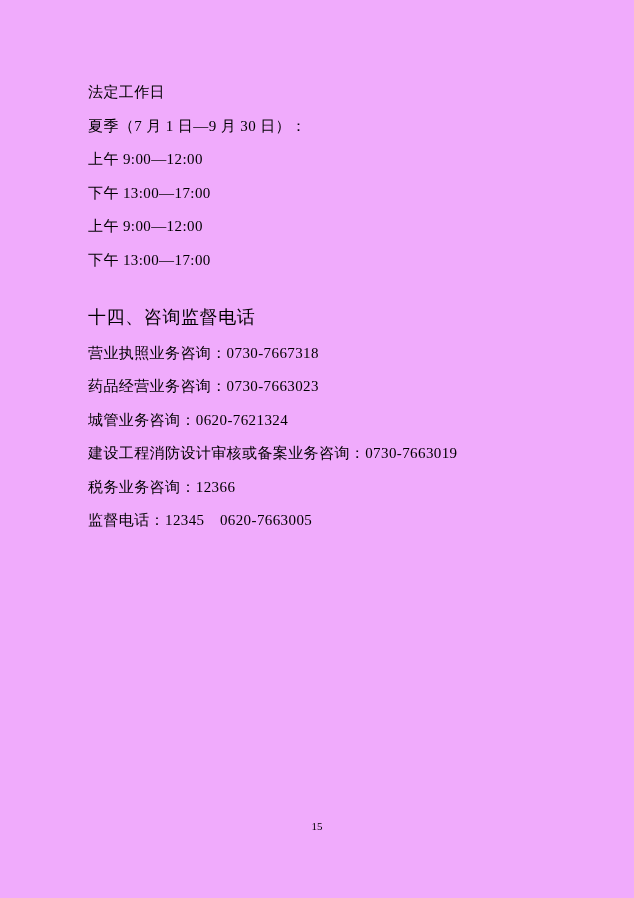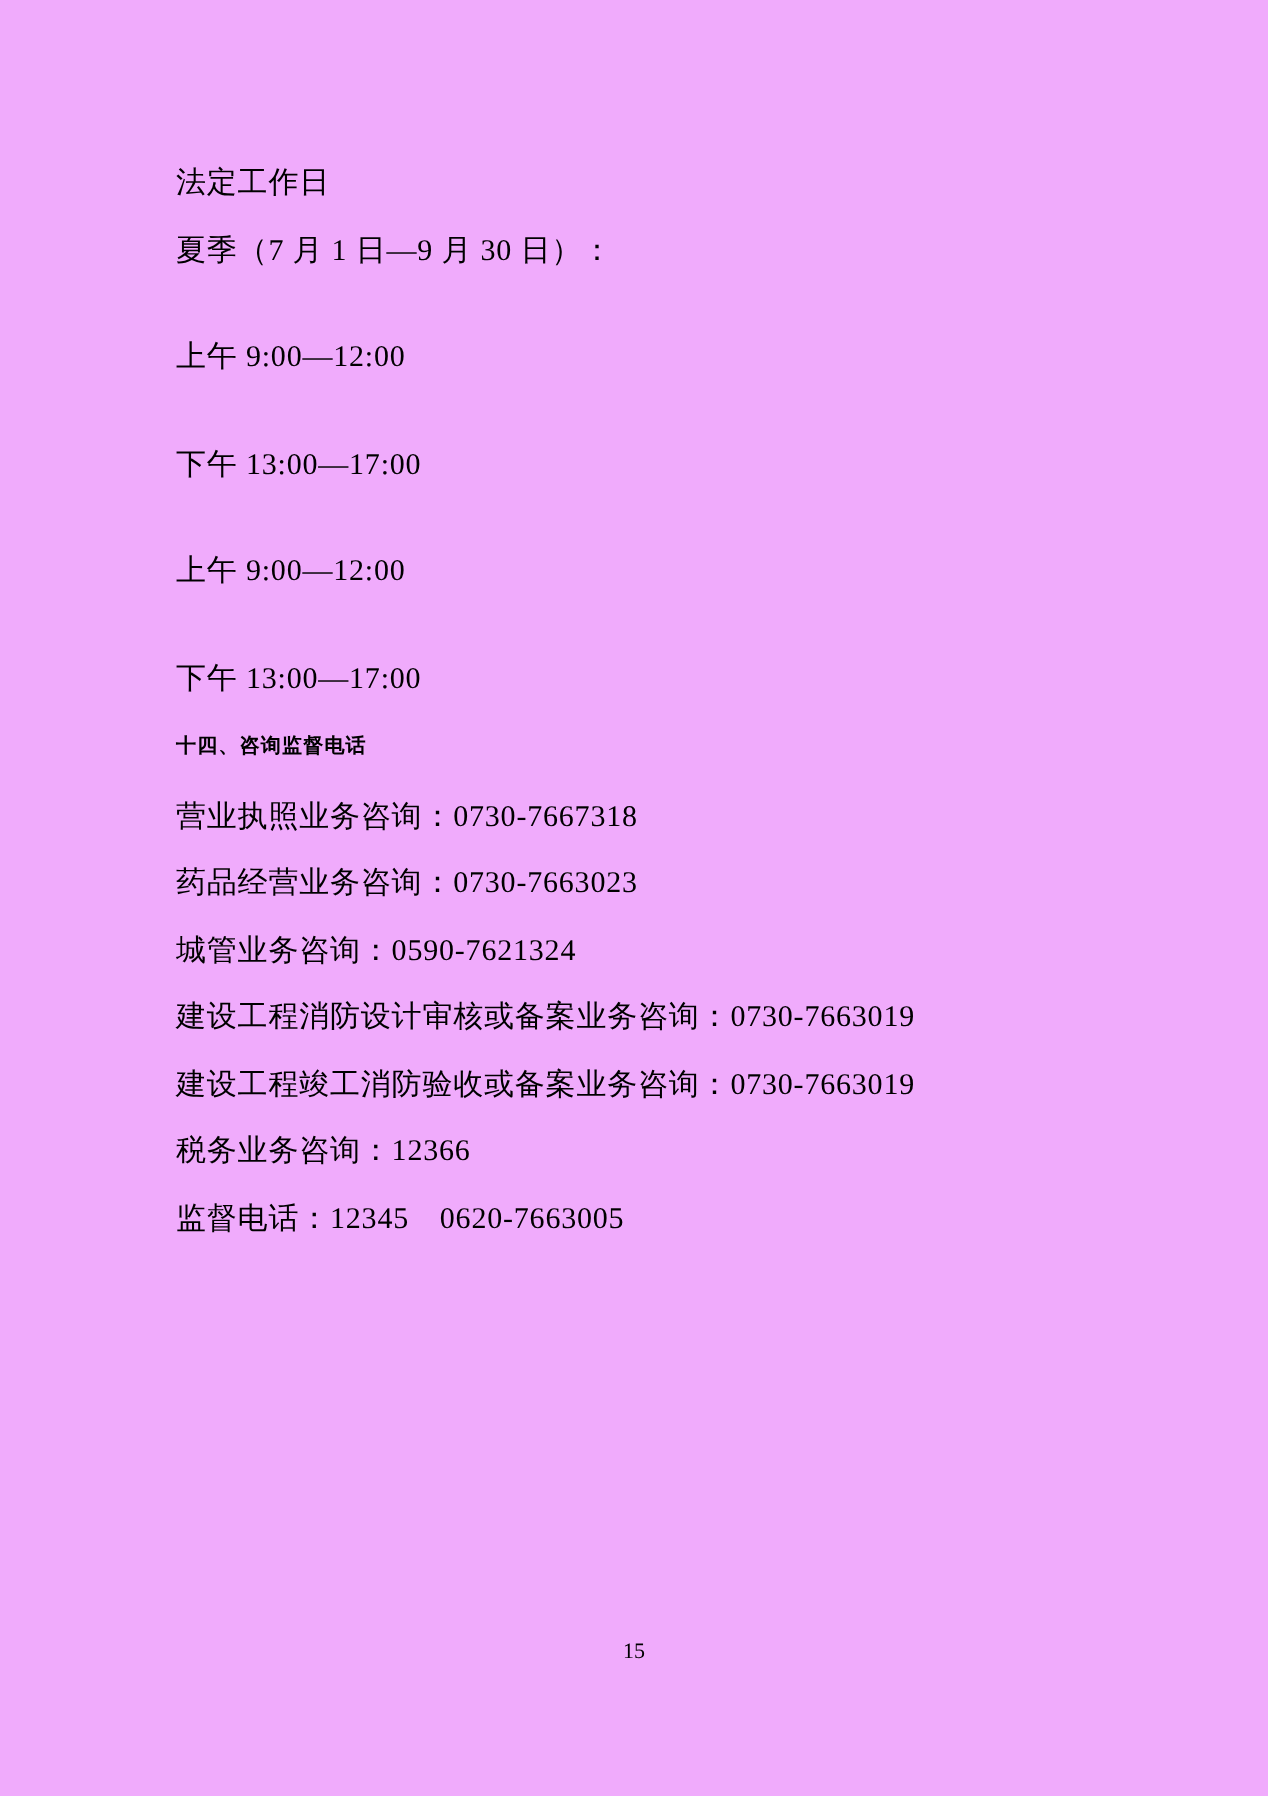--- a/index.html
+++ b/index.html
@@ -30,30 +30,30 @@
     width: 470px;
   }
   .line {
     font-size: 15px;
     line-height: 33.5px;
     letter-spacing: 0.4px;
     white-space: nowrap;
     font-family: "Liberation Serif", serif;
   }
   .section-title {
-    font-size: 10px;
-    font-weight: bold;
+    font-size: 18px;
+    font-weight: normal;
     line-height: 33.5px;
     letter-spacing: 0.6px;
     white-space: nowrap;
+    margin-top: 24px;
     margin-bottom: 2px;
   }
   .indent {
     padding-left: 0px;
-    margin-top: 20px;
   }
   .page-number {
     position: absolute;
     left: 0;
     top: 820px;
     width: 634px;
     text-align: center;
     font-size: 11px;
     font-family: "Liberation Serif", serif;
     color: #000000;
@@ -71,23 +71,22 @@
       <div class="line indent">上午 9:00—12:00</div>
       <div class="line indent">下午 13:00—17:00</div>
       <div class="line indent">上午 9:00—12:00</div>
       <div class="line indent">下午 13:00—17:00</div>
     </div>
 
     <div class="block">
       <div class="section-title">十四、咨询监督电话</div>
       <div class="line">营业执照业务咨询：0730-7667318</div>
       <div class="line">药品经营业务咨询：0730-7663023</div>
-      <div class="line">城管业务咨询：0590-7621324</div>
+      <div class="line">城管业务咨询：0620-7621324</div>
       <div class="line">建设工程消防设计审核或备案业务咨询：0730-7663019</div>
-      <div class="line">建设工程竣工消防验收或备案业务咨询：0730-7663019</div>
       <div class="line">税务业务咨询：12366</div>
       <div class="line">监督电话：12345　0620-7663005</div>
     </div>
 
   </div>
 
   <div class="page-number">15</div>
 </div>
 
 </body></html>

